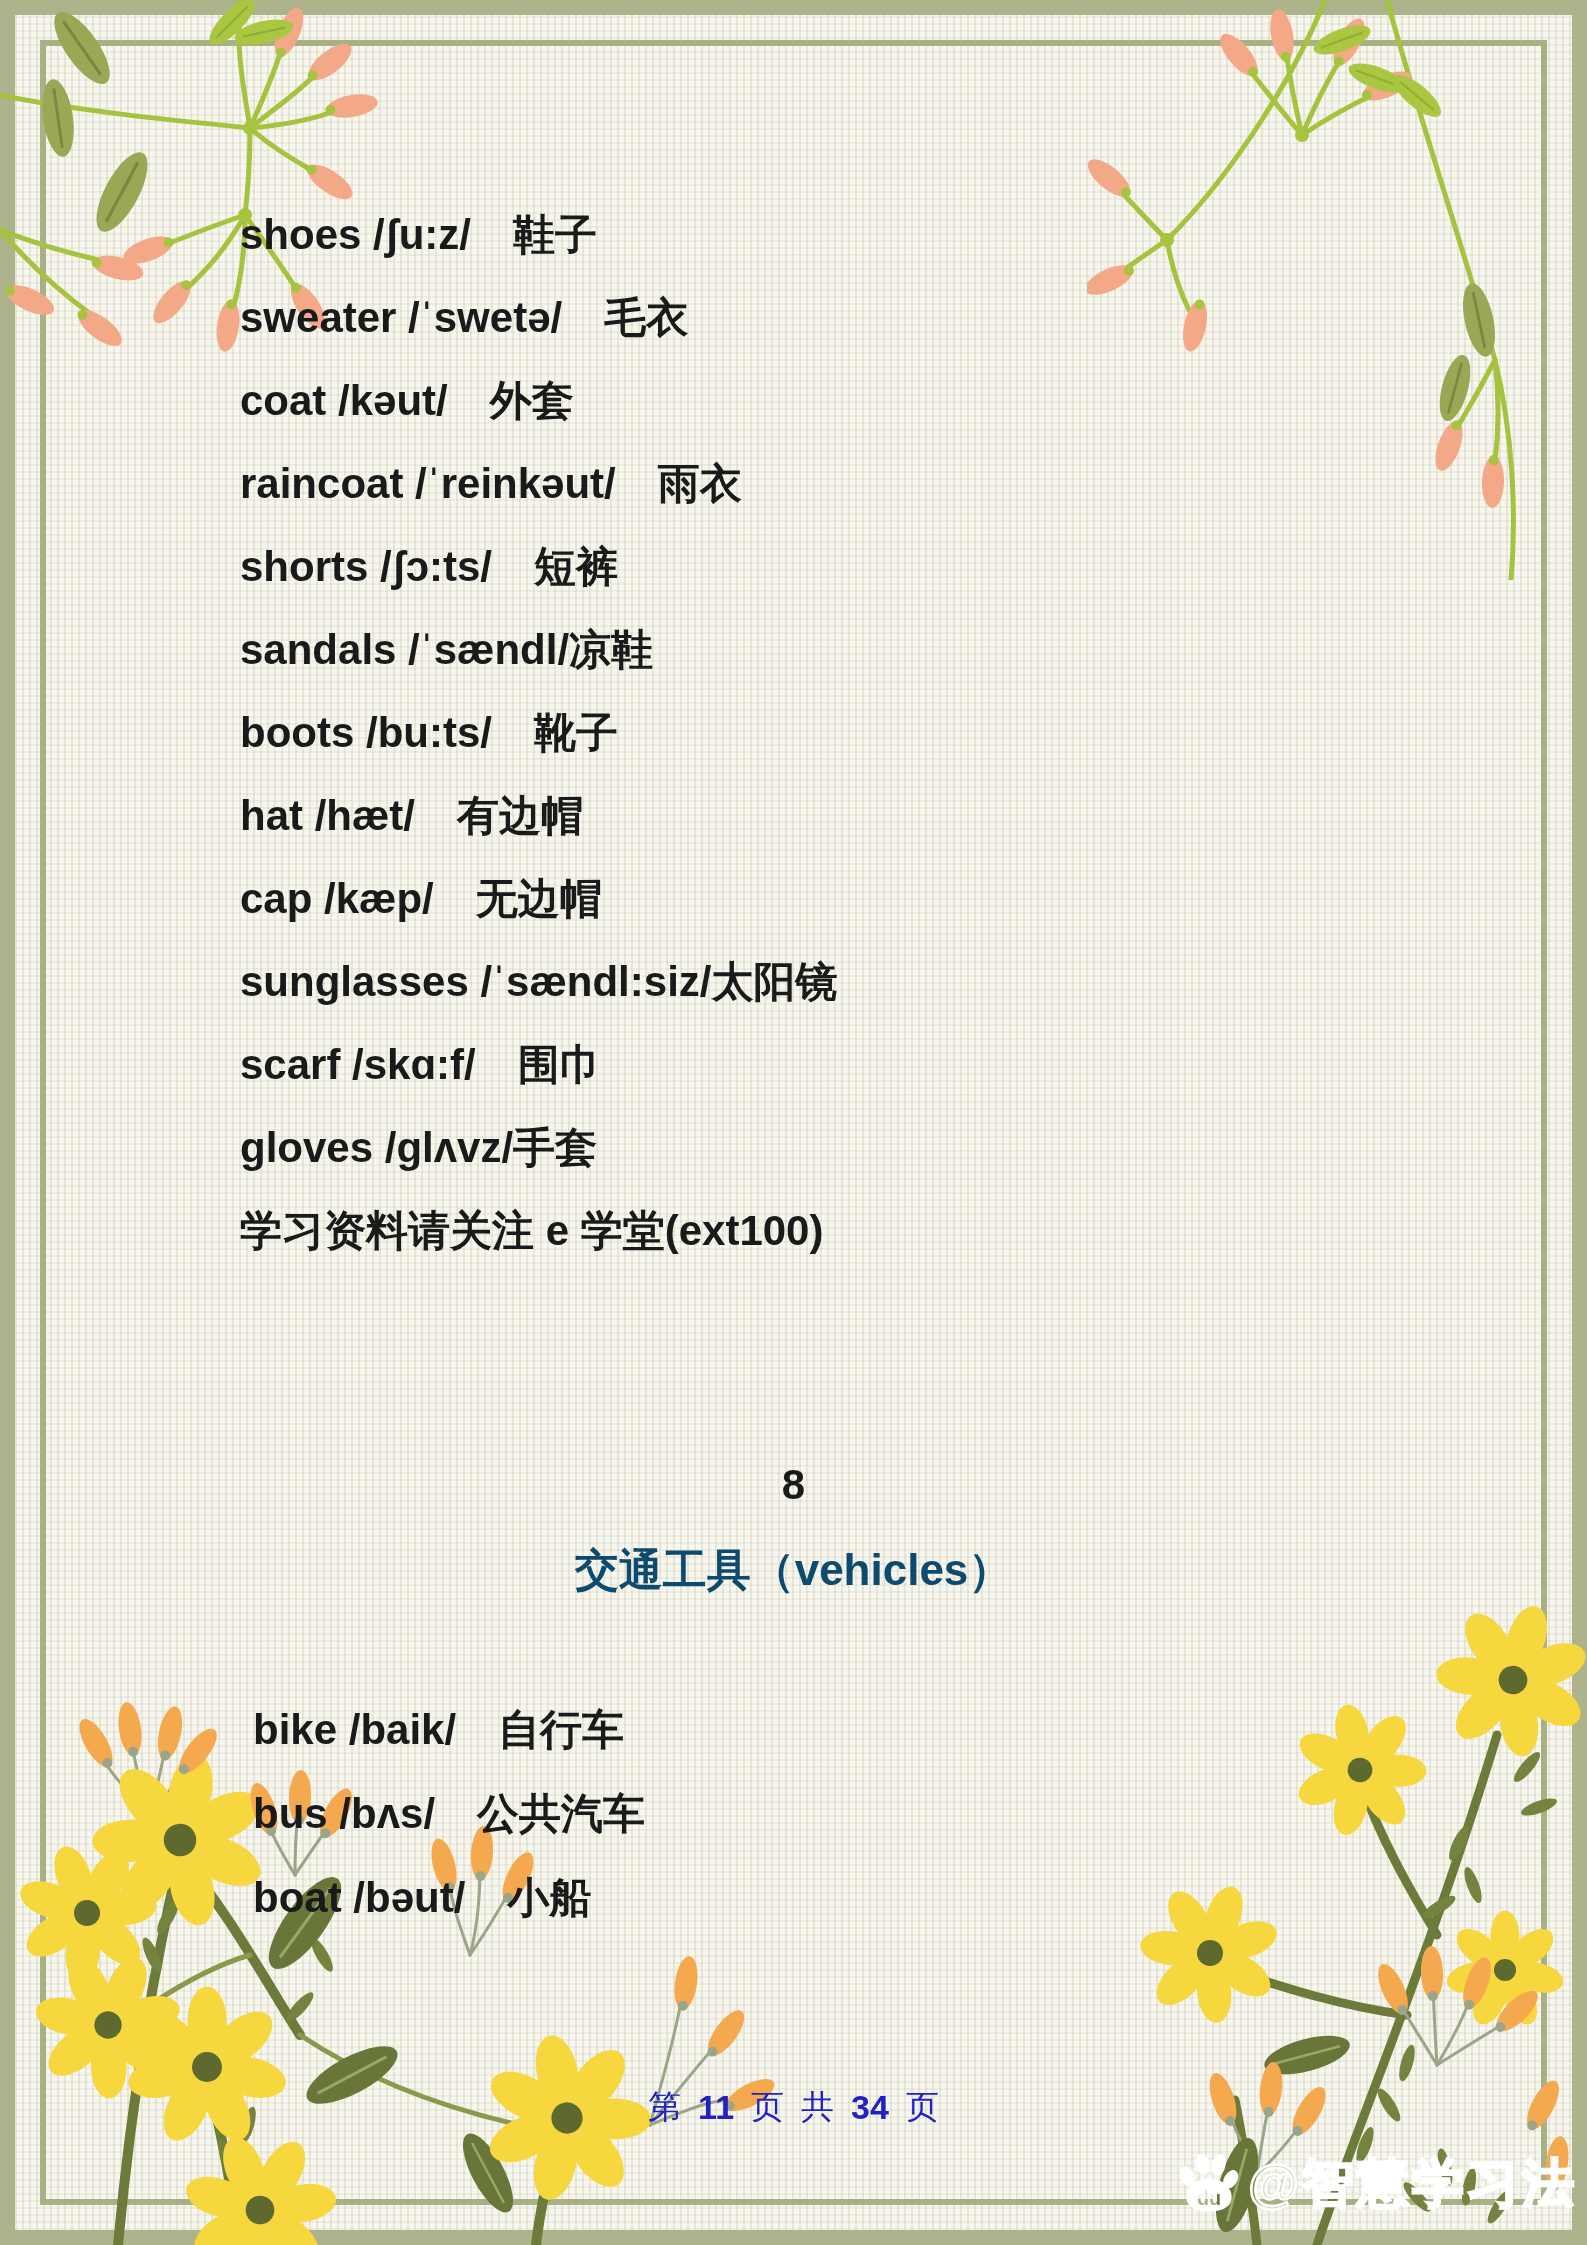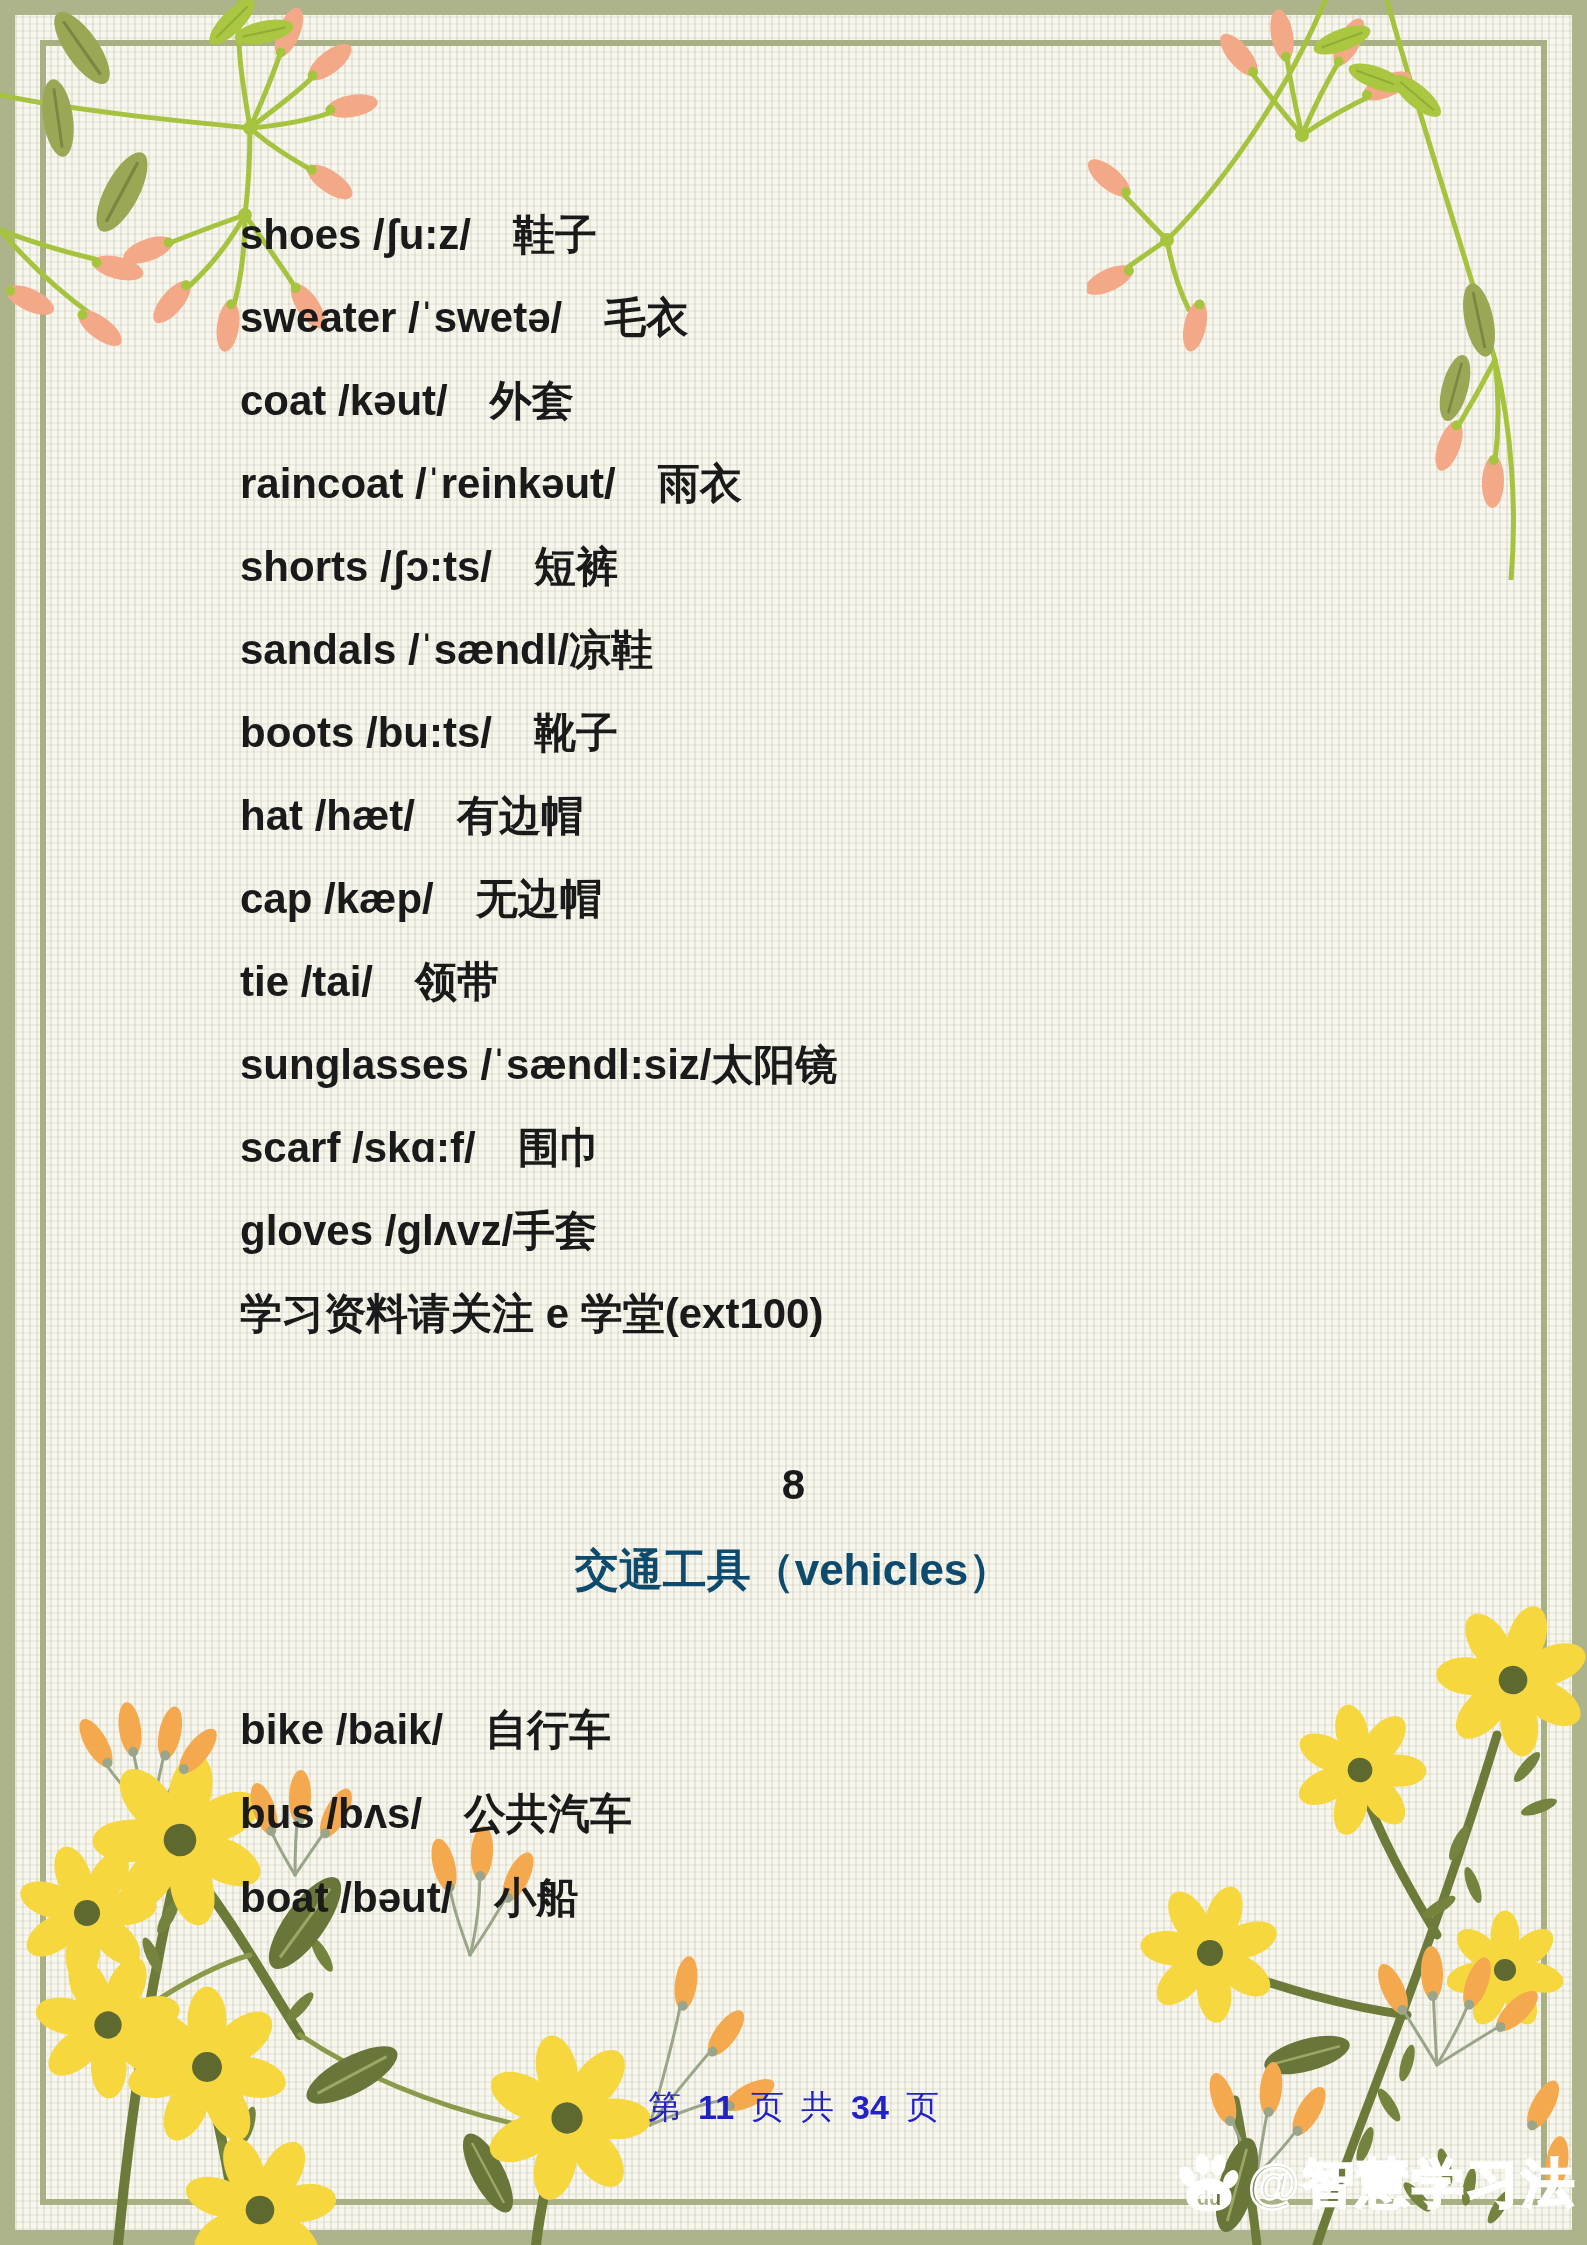--- a/index.html
+++ b/index.html
@@ -22,21 +22,21 @@
     border:6px solid #a9b083;
     z-index:1;
   }
   .deco{position:absolute;z-index:2;}
   .deco.tl{left:0;top:0;}
   .deco.tr{right:0;top:0;}
   .deco.bl{left:0;bottom:0;}
   .deco.br{right:0;bottom:0;}
   .content{position:absolute;inset:0;z-index:3;}
   .vlist{position:absolute;left:240px;top:193px;}
-  .vlist2{position:absolute;left:240px;top:1688px;}
+  .vlist2{position:absolute;left:253px;top:1688px;}
   .vrow{
     height:83px;display:flex;align-items:center;
     font-size:42px;font-weight:700;color:#1a1a1a;
     white-space:pre;margin:0;
   }
   .vlist2 .vrow{height:84px;}
   .center-line{
     position:absolute;left:0;width:100%;text-align:center;margin:0;
     display:flex;align-items:center;justify-content:center;white-space:pre;
   }
@@ -282,21 +282,20 @@
     <div class="vlist">
       <p class="vrow">shoes /ʃu:z/　鞋子</p>
       <p class="vrow">sweater /ˈswetə/　毛衣</p>
       <p class="vrow">coat /kəut/　外套</p>
       <p class="vrow">raincoat /ˈreinkəut/　雨衣</p>
       <p class="vrow">shorts /ʃɔ:ts/　短裤</p>
       <p class="vrow">sandals /ˈsændl/凉鞋</p>
       <p class="vrow">boots /bu:ts/　靴子</p>
       <p class="vrow">hat /hæt/　有边帽</p>
       <p class="vrow">cap /kæp/　无边帽</p>
-      <p class="vrow">tie /tai/　领带</p>
       <p class="vrow">sunglasses /ˈsændl:siz/太阳镜</p>
       <p class="vrow">scarf /skɑ:f/　围巾</p>
       <p class="vrow">gloves /glʌvz/手套</p>
       <p class="vrow">学习资料请关注 e 学堂(ext100)</p>
     </div>
 
     <p class="center-line section-number">8</p>
     <p class="center-line section-title">交通工具（vehicles）</p>
 
     <div class="vlist2">

